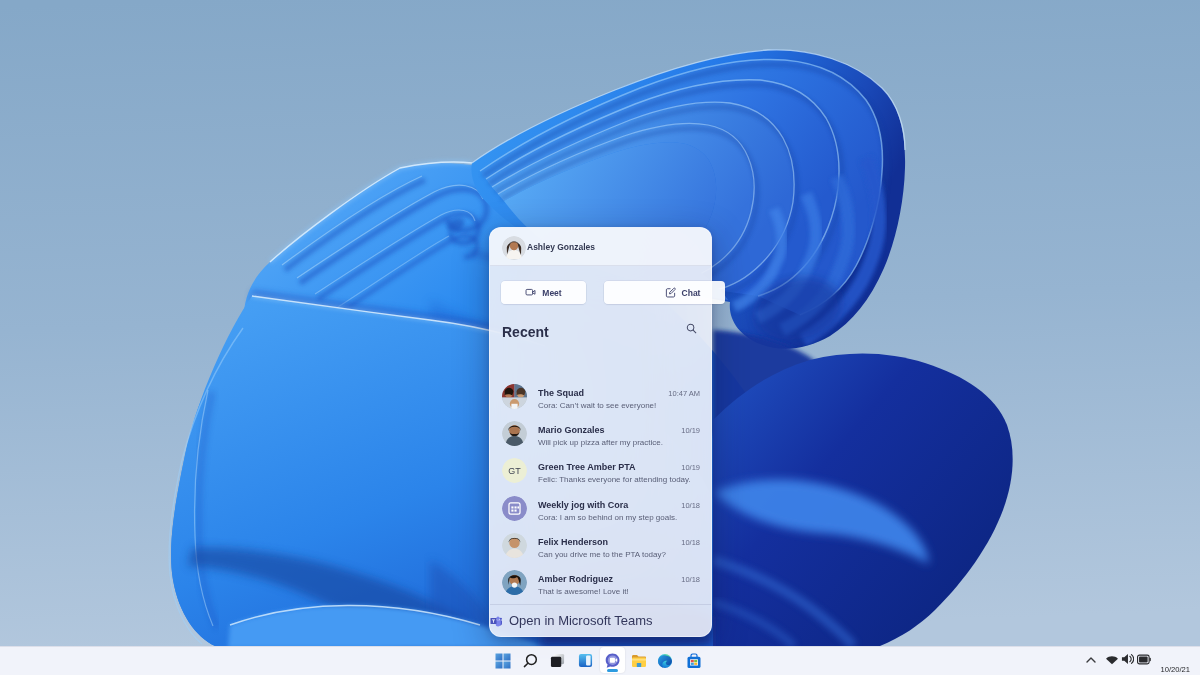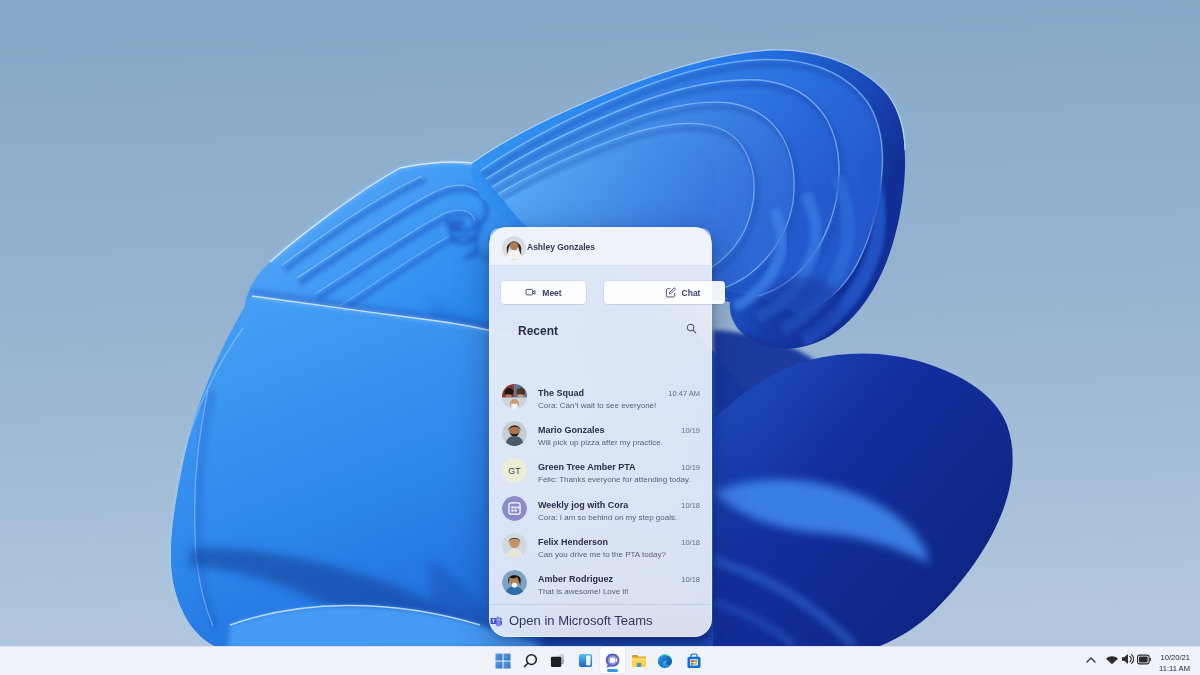--- a/index.html
+++ b/index.html
@@ -1,41 +1,41 @@
 <!DOCTYPE html>
 <html><head>
 <meta charset="utf-8">
 <style>
   html,body{margin:0;padding:0;width:1200px;height:675px;overflow:hidden;
     font-family:"Liberation Sans",sans-serif;}
   #stage{position:relative;width:1200px;height:675px;overflow:hidden;}
   #wall{position:absolute;left:0;top:0;width:1200px;height:646px;}
   
   #panel{position:absolute;left:489px;top:227px;width:223px;height:410px;
-    border-radius:18px;
+    border-radius:12px;
     background:rgba(243,244,250,0.88);
     backdrop-filter:blur(40px) saturate(0.82);
     -webkit-backdrop-filter:blur(40px) saturate(0.82);
     box-shadow:0 10px 34px rgba(15,25,70,0.38), 0 2px 8px rgba(15,25,70,0.18);
     border:1px solid rgba(255,255,255,0.45);
     box-sizing:border-box;
     color:#2b2f4a;}
   #phead{position:absolute;left:0;top:0;right:0;height:37px;
     border-bottom:1px solid rgba(70,80,120,0.12);
     background:rgba(255,255,255,0.5);
     border-radius:9px 9px 0 0;}
   .av{position:absolute;border-radius:50%;overflow:hidden;}
   #phead .name{position:absolute;left:37px;top:14px;font-size:8.5px;font-weight:bold;color:#343952;}
   .btn{position:absolute;top:53px;width:85px;height:23px;border-radius:4px;
     background:rgba(255,255,255,0.92);
     box-shadow:0 0 0 0.5px rgba(70,80,120,0.14), 0 1px 1.5px rgba(70,80,120,0.08);
     display:flex;align-items:center;justify-content:center;
     font-size:8.5px;font-weight:bold;color:#3a3e68;}
   .btn svg{margin-right:6px;}
-  #recent{position:absolute;left:28px;top:96px;font-size:12px;font-weight:bold;color:#2b2f4a;}
+  #recent{position:absolute;left:12px;top:96px;font-size:14px;font-weight:bold;color:#2b2f4a;}
   #searchic{position:absolute;right:14px;top:95px;}
   .row{position:absolute;left:0;right:0;height:37px;}
   .row .nm{position:absolute;left:48px;top:4px;font-size:9px;font-weight:bold;color:#2b2f4a;white-space:nowrap;}
   .row .tm{position:absolute;right:11px;top:5px;font-size:7.5px;color:#676c84;}
   .row .sub{position:absolute;left:48px;top:17px;font-size:8px;color:#595e76;white-space:nowrap;}
   .row .rav{position:absolute;left:12px;top:0px;width:25px;height:25px;border-radius:50%;overflow:hidden;}
   #pfoot{position:absolute;left:0;right:0;bottom:0;height:31px;
     border-top:1px solid rgba(80,90,130,0.14);
     display:flex;align-items:center;
     font-size:13px;color:#33375c;border-radius:0 0 9px 9px;}
@@ -44,21 +44,21 @@
   #taskbar{position:absolute;left:0;top:646px;width:1200px;height:29px;
     background:rgba(240,243,250,0.96);
     border-top:1px solid rgba(120,130,160,0.18);
     box-sizing:border-box;}
   .tbi{position:absolute;top:2px;width:24px;height:25px;border-radius:4px;
     display:flex;align-items:center;justify-content:center;}
   #tbactive{position:absolute;left:599.5px;top:647px;width:25px;height:26px;background:#fff;
      border-radius:4px;box-shadow:0 0 2px rgba(0,0,0,0.12);}
   #tbactive .bar{position:absolute;left:7.5px;bottom:1.5px;width:11px;height:2.5px;border-radius:2px;background:#2d9be0;}
   #clock{position:absolute;right:10px;top:650px;text-align:right;font-size:7.6px;line-height:4.9px;color:#1f2023;}
-  #clock div{margin-top:6px;}
+  #clock div{margin-top:18px;}
 </style>
 </head>
 <body>
 <div id="stage">
 <svg id="wall" viewBox="0 0 1200 646" preserveAspectRatio="none">
   <defs>
     <linearGradient id="bgG" x1="0.15" y1="0" x2="0.22" y2="1">
       <stop offset="0" stop-color="#85a8c8"></stop>
       <stop offset="0.5" stop-color="#96b4d1"></stop>
       <stop offset="1" stop-color="#b2c7dd"></stop>

